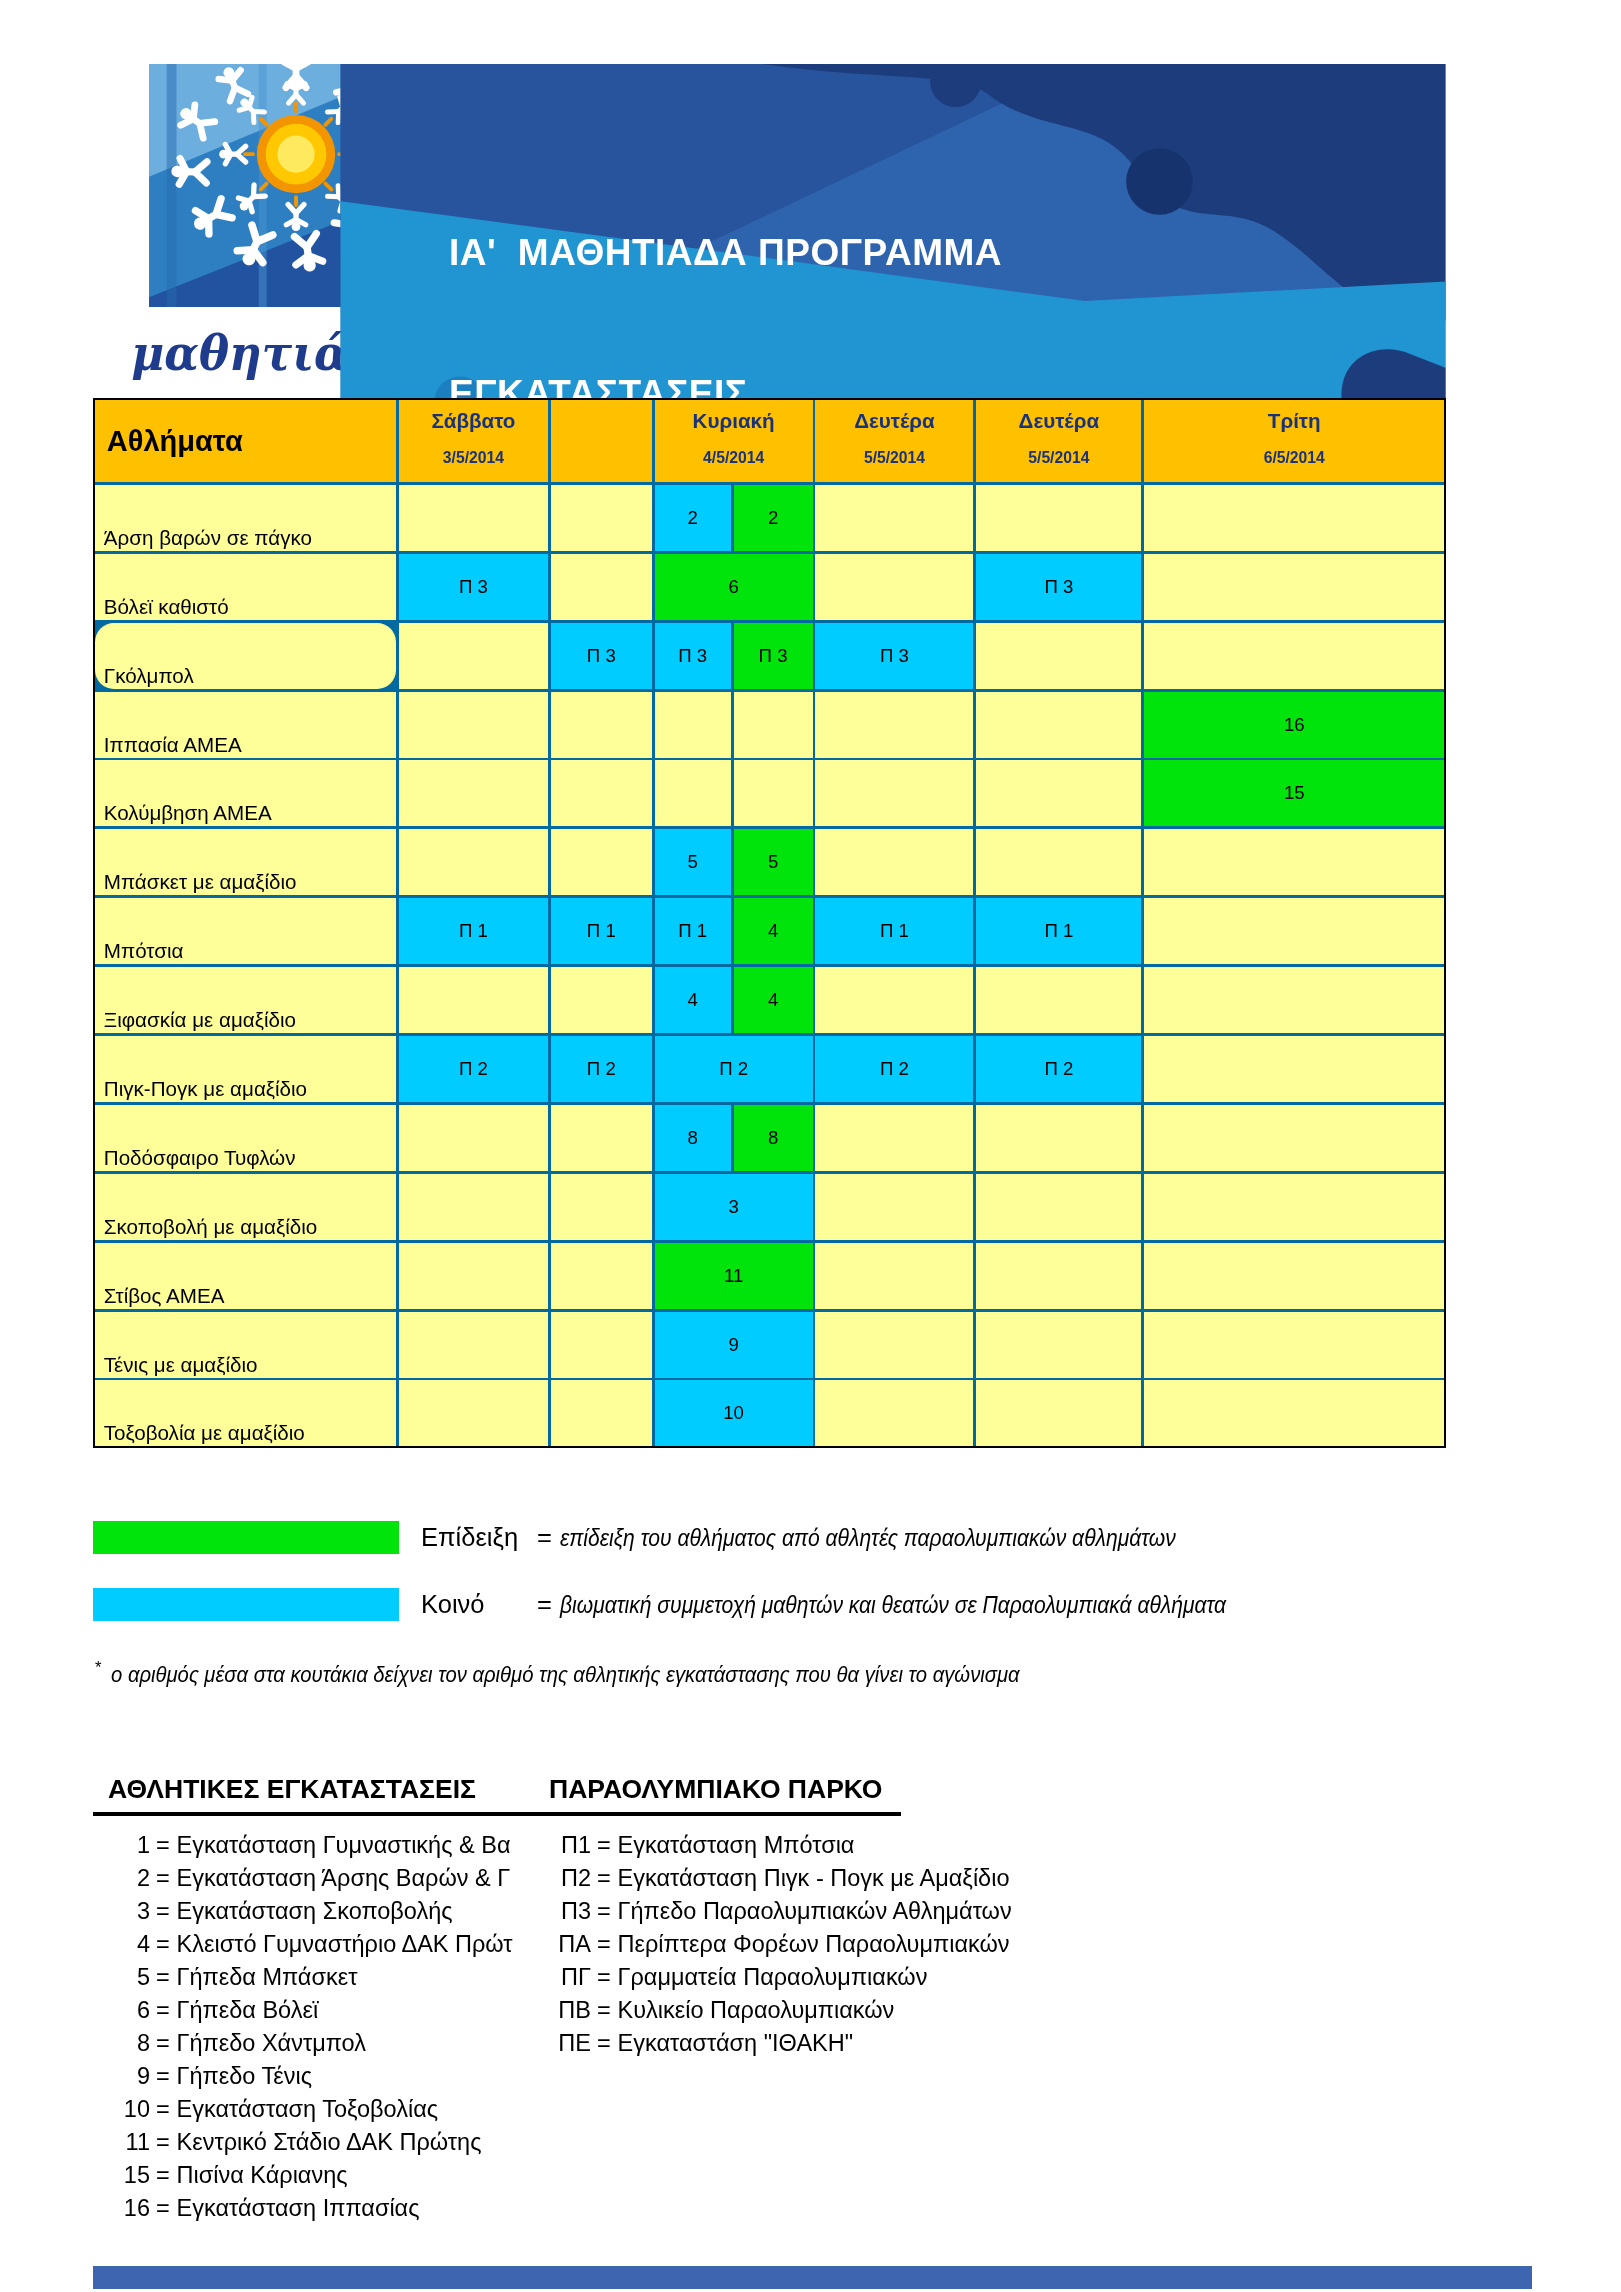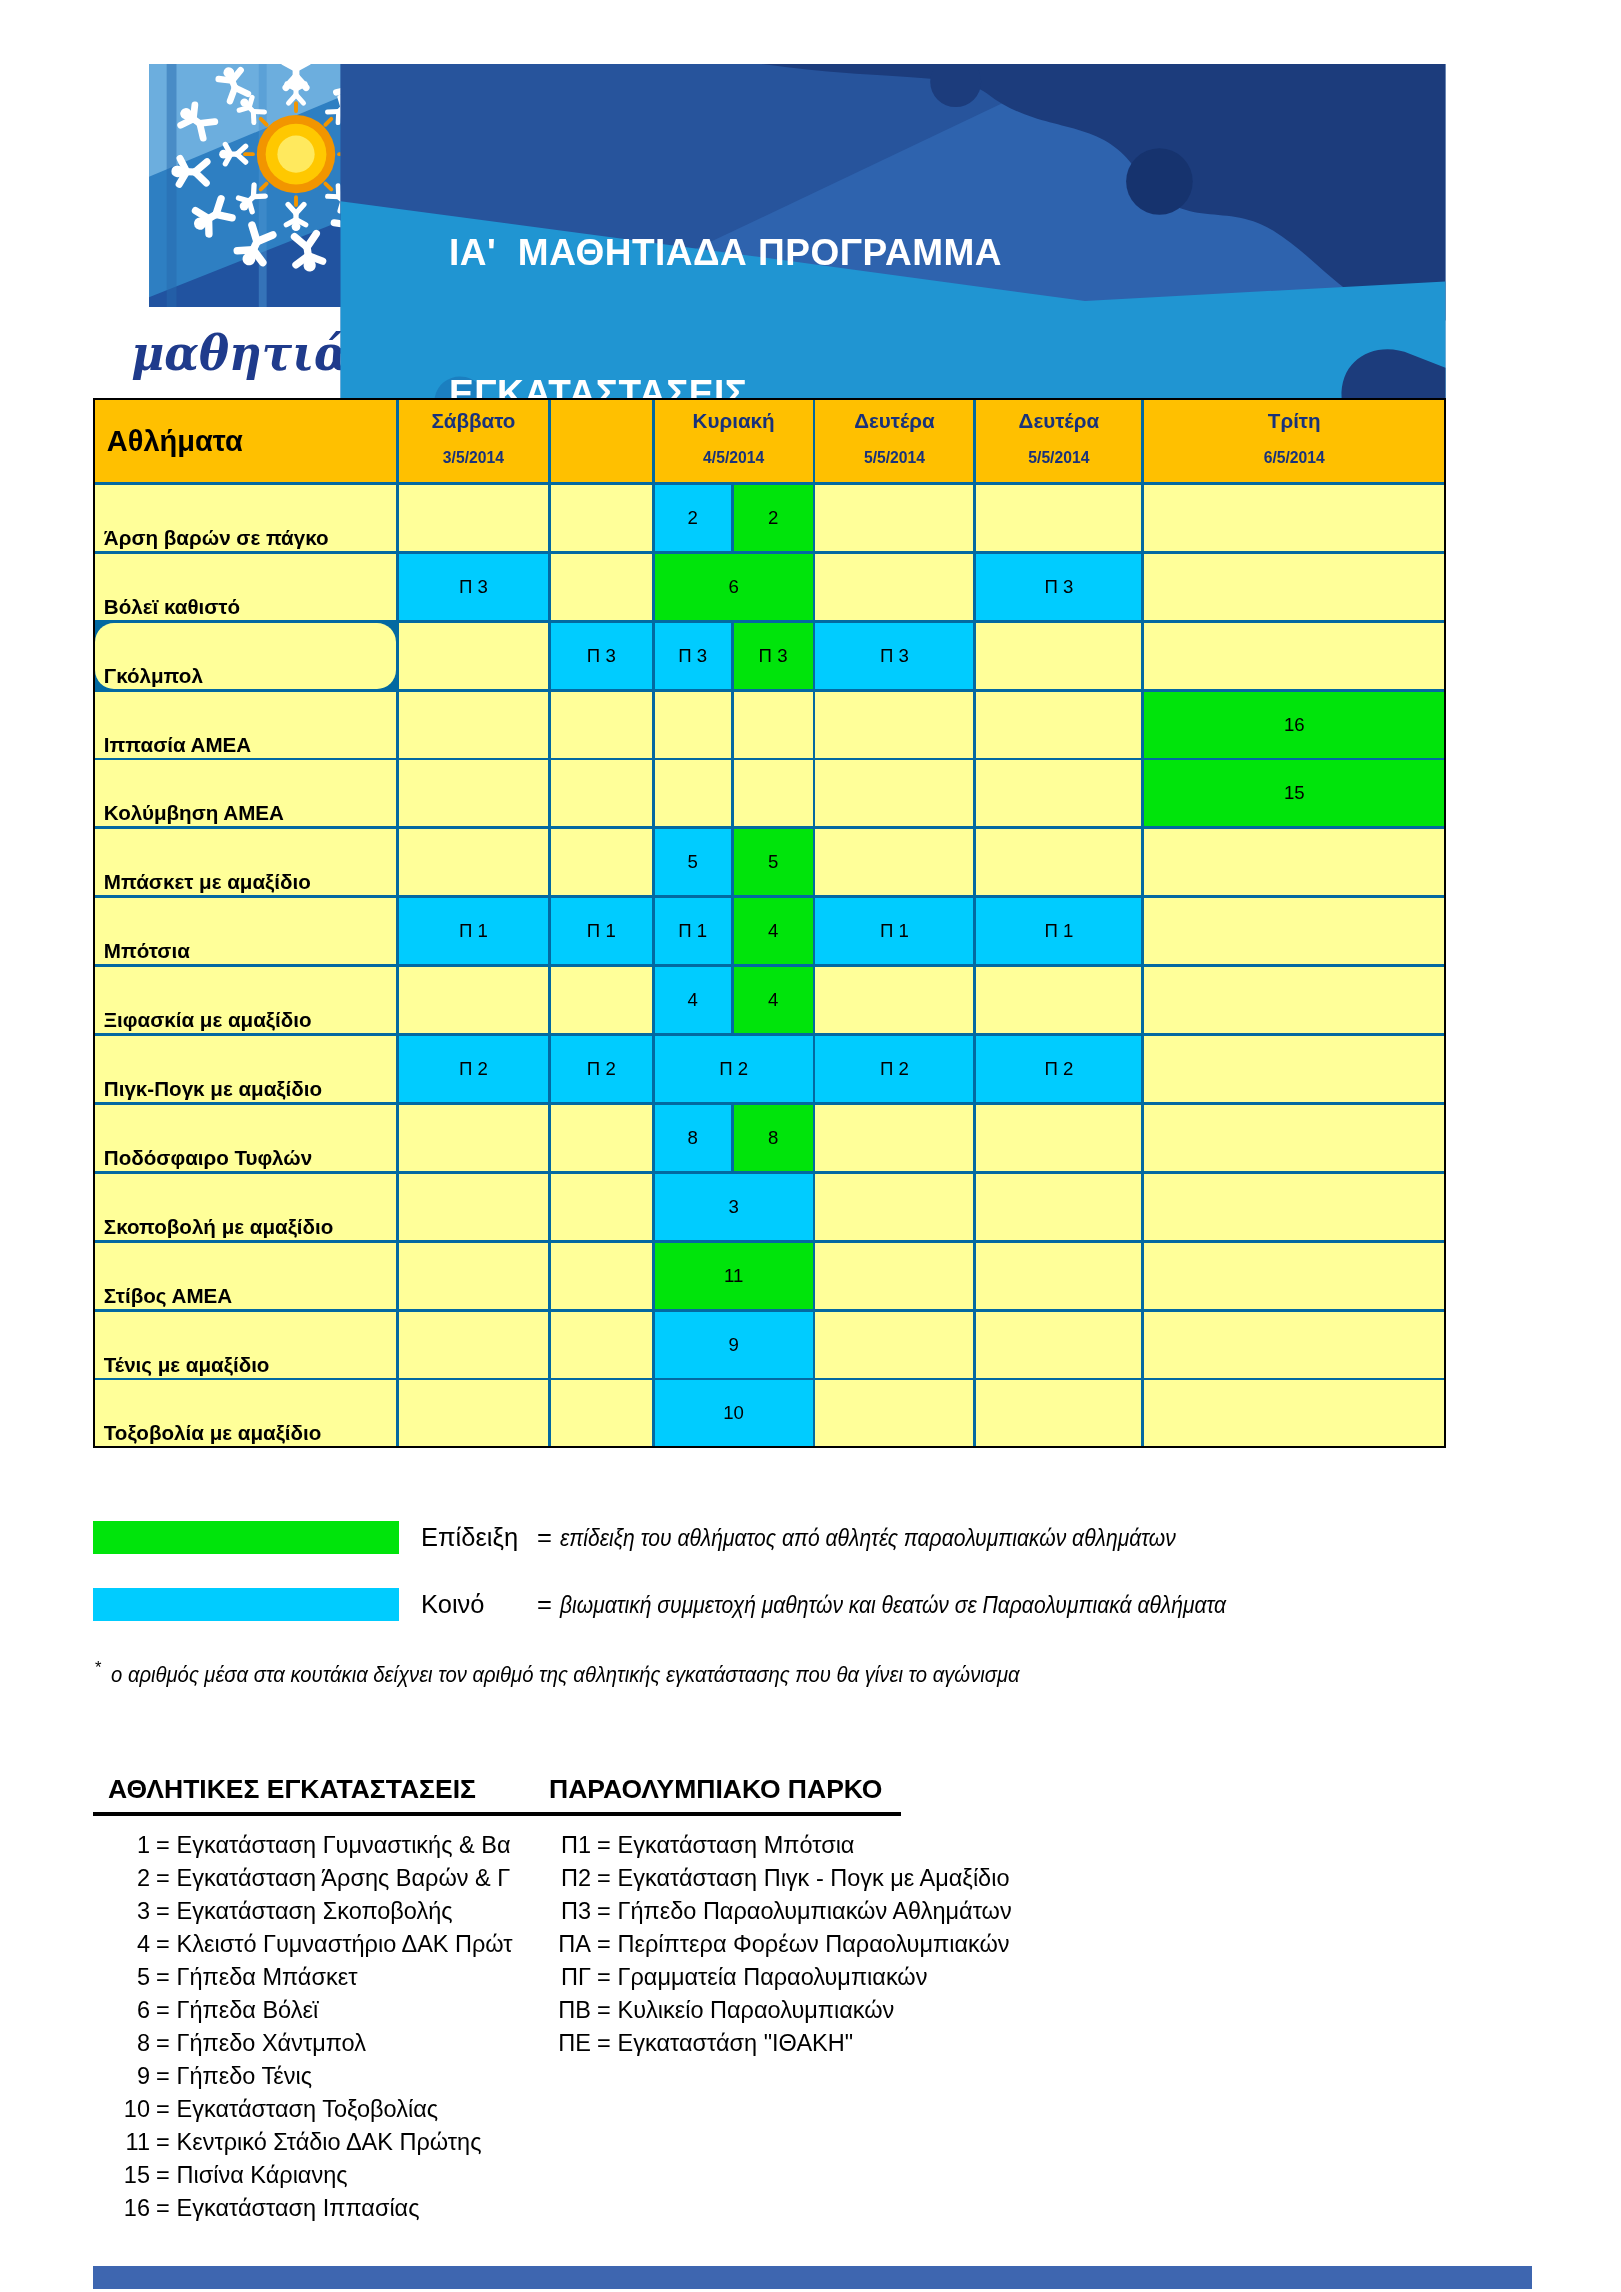--- a/index.html
+++ b/index.html
@@ -20,21 +20,21 @@
   
   #schedule-grid{position:absolute;left:93px;top:398px;display:grid;
     grid-template-columns:301px 149px 101px 76px 79px 158px 165px 300px;
     grid-template-rows:82px repeat(14,66px);
     gap:2.9px;background:#0369a1;border:2.9px solid #000;}
   .cell{box-sizing:border-box;overflow:hidden;}
   .hdr{background:#ffc000;color:#19327a;display:flex;flex-direction:column;align-items:center;padding-top:8.8px;}
   .hdr .dlabel{font-weight:bold;font-size:20.6px;}
   .hdr .ddate{font-weight:bold;font-size:15.7px;margin-top:16.7px;}
   .corner{background:#ffc000;color:#000;display:flex;align-items:center;padding-left:11.8px;font-weight:bold;font-size:29px;}
-  .sport{background:#ffff99;display:flex;align-items:flex-end;padding:0 3.9px 1px 8.8px;font-weight:bold;font-size:20.6px;color:#000;white-space:nowrap;}
+  .sport{background:#ffff99;display:flex;align-items:flex-end;padding:0 3.9px 1px 8.8px;font-weight:normal;font-size:20.6px;color:#000;white-space:nowrap;}
   .fill{background:#ffff99;}
   .session{display:flex;align-items:center;justify-content:center;font-size:18.6px;color:#000;}
 
   
   .legend-row{position:absolute;left:93px;height:33px;}
   .swatch{position:absolute;left:0;top:0;width:306px;height:33px;}
   .legend-text{position:absolute;left:328px;top:2px;font-size:25.5px;color:#000;white-space:nowrap;}
   .legend-label{display:inline-block;width:116px;font-style:normal;}
   .legend-eq{display:inline-block;margin-right:7.8px;}
   .legend-desc{display:inline-block;font-style:italic;font-size:24.5px;transform:scaleX(0.86);transform-origin:left center;}

